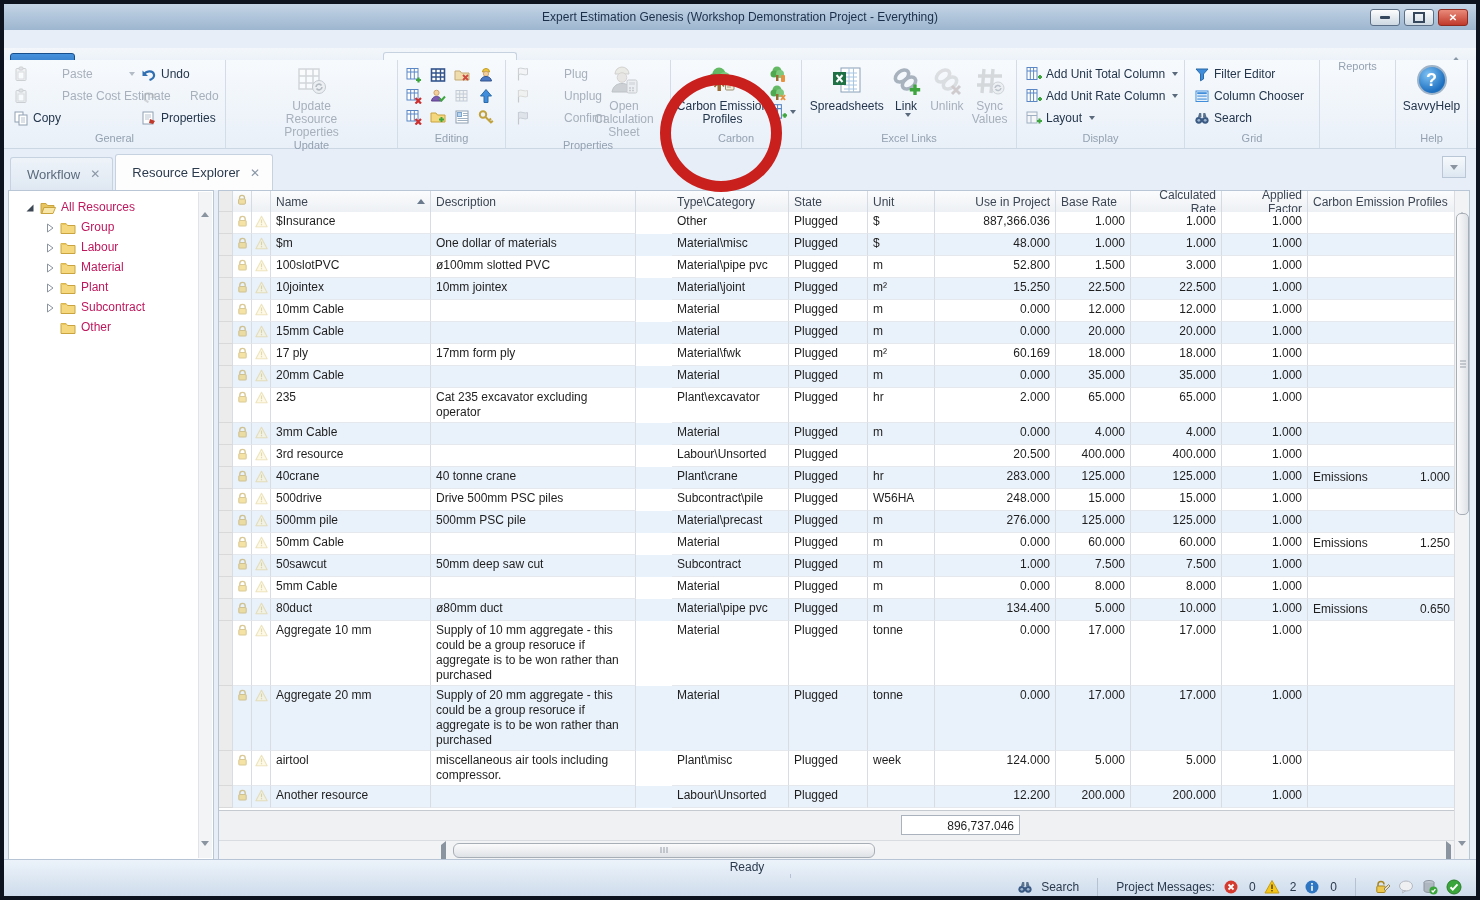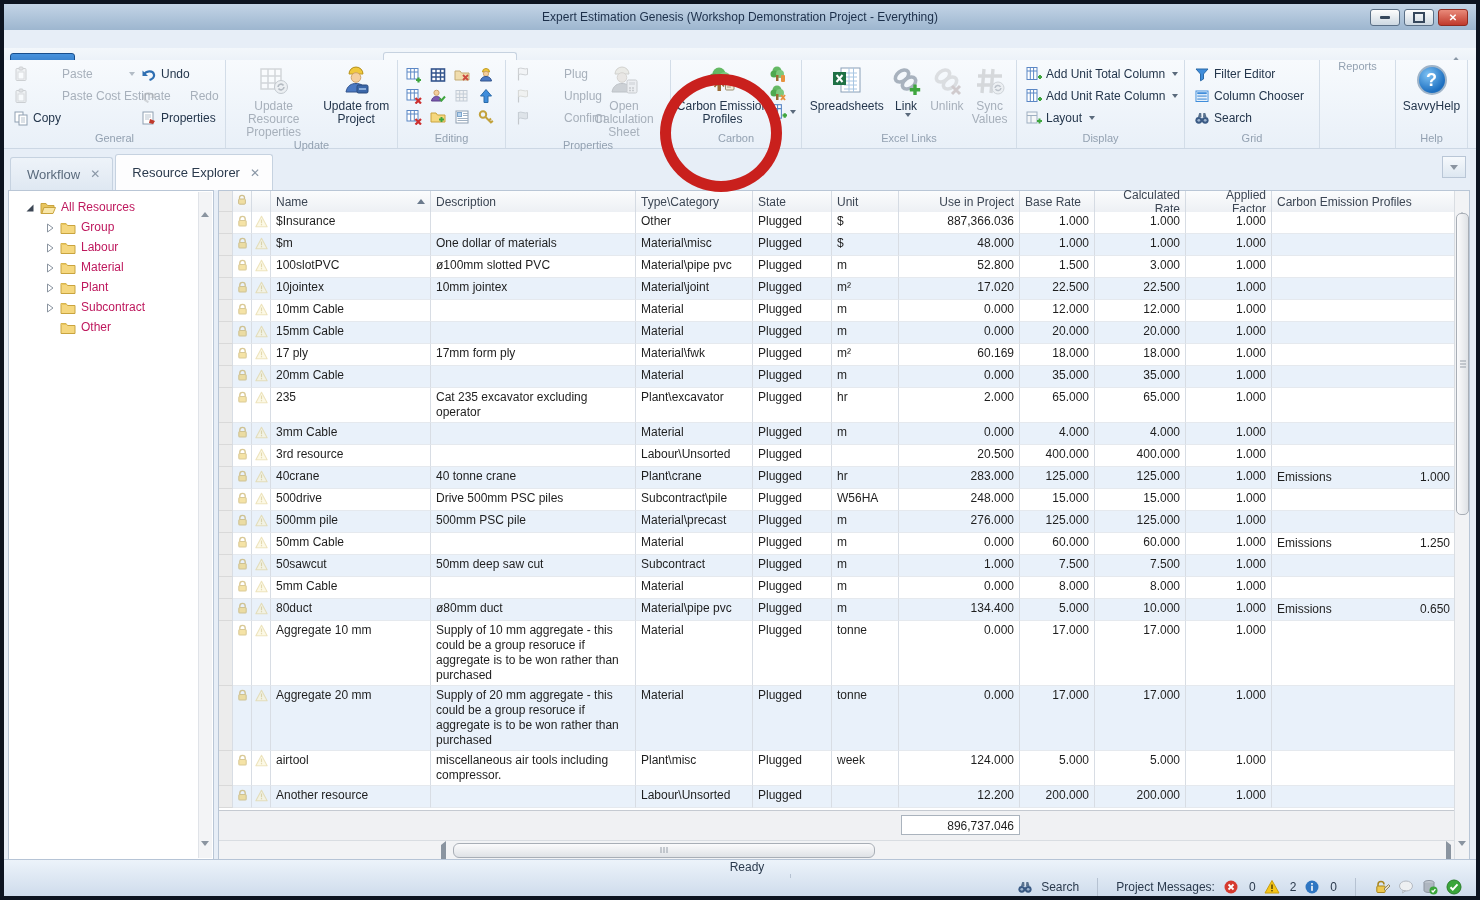--- a/index.html
+++ b/index.html
@@ -88,21 +88,21 @@
   .gbody{position:absolute;left:0;right:0;top:21px;bottom:48px;overflow:hidden;font-size:12px;}
   .gr{display:flex;min-height:22px;background:#fff;cursor:default;}
   .gr.alt{background:#e9f1fa;}
   .gr .c{padding:2px 5px;border-right:1px solid #d8dde4;border-bottom:1px solid #e5e9ee;box-sizing:border-box;line-height:15px;}
   .c.ci{width:14px;flex:0 0 14px;background:#ececec;border-bottom:1px solid #d9d9d9;padding:0;}
   .c.cl{width:19px;flex:0 0 19px;padding:2px 1px;display:flex;justify-content:center;align-items:flex-start;}
   .c.cw{width:19px;flex:0 0 19px;padding:2px 1px;display:flex;justify-content:center;align-items:flex-start;}
   .c.cl svg,.c.cw svg{width:13px;height:13px;opacity:.5;margin-top:1px;}
   .c.cn{width:160px;flex:0 0 160px;}
   .c.cd{width:205px;flex:0 0 205px;}
-  .c.ct{width:117px;flex:0 0 117px;}
+  .c.ct{width:117px;flex:0 0 117px;margin-left:36px;}
   .c.cs{width:79px;flex:0 0 79px;}
   .c.cu{width:67px;flex:0 0 67px;}
   .c.cup{width:121px;flex:0 0 121px;text-align:right;}
   .c.cb{width:75px;flex:0 0 75px;text-align:right;}
   .c.cc{width:91px;flex:0 0 91px;text-align:right;}
   .c.cf{width:86px;flex:0 0 86px;text-align:right;}
   .c.cce{flex:1;display:flex;justify-content:space-between;border-right:none;}
   .ghead .c.cce{border-right:none;}
   .sortasc{width:0;height:0;border-left:4px solid transparent;border-right:4px solid transparent;
     border-bottom:5px solid #6b7a8c;margin-left:auto;}
@@ -226,31 +226,20 @@
       <div class="rg-content" style="justify-content:center;gap:4px">
         <div class="bigbtn dis" style="width:88px">
           <span class="ic32"><svg viewBox="0 0 32 32">
                 <rect x="3" y="4" width="20" height="20" fill="#fff" stroke="#9fb0c2" stroke-width="1.5"></rect>
                 <path d="M3 11h20M3 18h20M10 4v20M17 4v20" stroke="#9fb0c2" stroke-width="1.5"></path>
                 <circle cx="23" cy="22" r="6.5" fill="#dce8f4" stroke="#6f94bd"></circle>
                 <path d="M20 22a3 3 0 0 1 5.5-1.5M26 22a3 3 0 0 1-5.5 1.5" fill="none" stroke="#4a78b0" stroke-width="1.6"></path>
               </svg></span>
           <span>Update Resource Properties</span>
           </div>
-        <div class="bigbtn" style="width:74px">
-          <span class="ic32"><svg viewBox="0 0 32 32">
-                <path d="M9 9a7 7 0 0 1 14 0z" fill="#f2c internal"></path>
-                <path d="M9 9a7 7 0 0 1 14 0z" fill="#f0c83c" stroke="#c29c22"></path>
-                <circle cx="16" cy="12.5" r="4.8" fill="#f4cf9e" stroke="#cfa36b"></circle>
-                <path d="M6 27c1.2-6.5 5.5-8.5 10-8.5S24.8 20.5 26 27z" fill="#4a78c2" stroke="#33548c"></path>
-                <rect x="17" y="20" width="11" height="8" rx="1.5" fill="#3a66a8" stroke="#2a4a7c"></rect>
-                <path d="M19 24h7" stroke="#9fc0e8" stroke-width="1.6"></path>
-              </svg></span>
-          <span>Update from Project</span>
-          </div>
       </div>
       <div class="rg-label">Update</div>
     </div>
 
     <div class="rgroup" style="width:108px">
       <div class="rg-content" style="justify-content:center">
         <div class="editgrid">
           <span class="ic"><svg viewBox="0 0 16 16">
                 <rect x="1" y="1.5" width="11" height="10.5" fill="#fff" stroke="#5b87c5"></rect>
                 <path d="M1 5h11M4.7 1.5V12M8.3 1.5V12" stroke="#5b87c5"></path>
@@ -742,21 +731,21 @@
                   <path d="M6 1.2 11.2 10.8H.8Z" fill="#fbf4cf" stroke="#dcc97c" stroke-linejoin="round"></path>
                   <rect x="5.45" y="4.2" width="1.1" height="3.4" fill="#c9b45e"></rect>
                   <rect x="5.45" y="8.4" width="1.1" height="1.1" fill="#c9b45e"></rect>
                 </svg>
               </div>
               <div class="c cn">10jointex</div>
               <div class="c cd">10mm jointex</div>
               <div class="c ct">Material\joint</div>
               <div class="c cs">Plugged</div>
               <div class="c cu">m²</div>
-              <div class="c cup">17.020</div>
+              <div class="c cup">15.250</div>
               <div class="c cb">22.500</div>
               <div class="c cc">22.500</div>
               <div class="c cf">1.000</div>
               <div class="c cce"></div>
             </div>
             <div class="gr">
               <div class="c ci"></div>
               <div class="c cl">
                 <svg viewBox="0 0 12 12">
                   <path d="M3.5 5V3.8a2.5 2.5 0 0 1 5 0V5" fill="none" stroke="#b5952f" stroke-width="1.3"></path>

